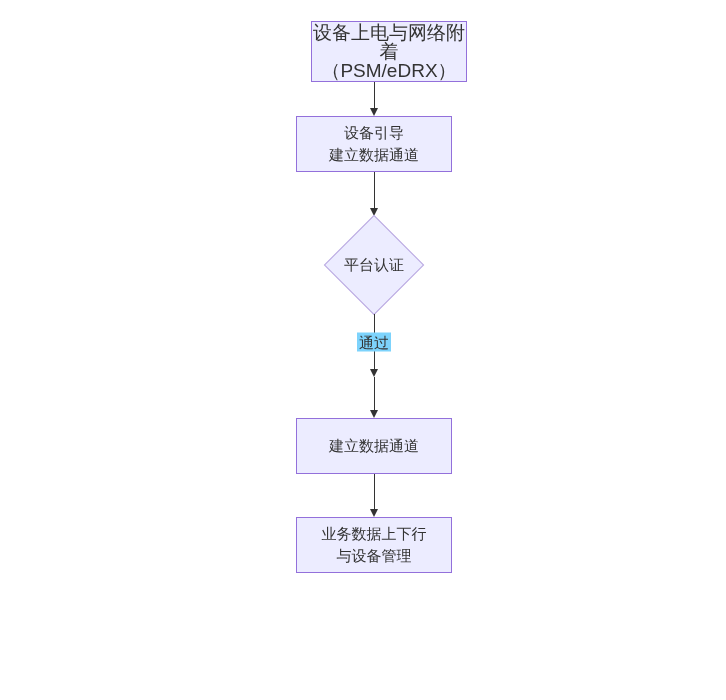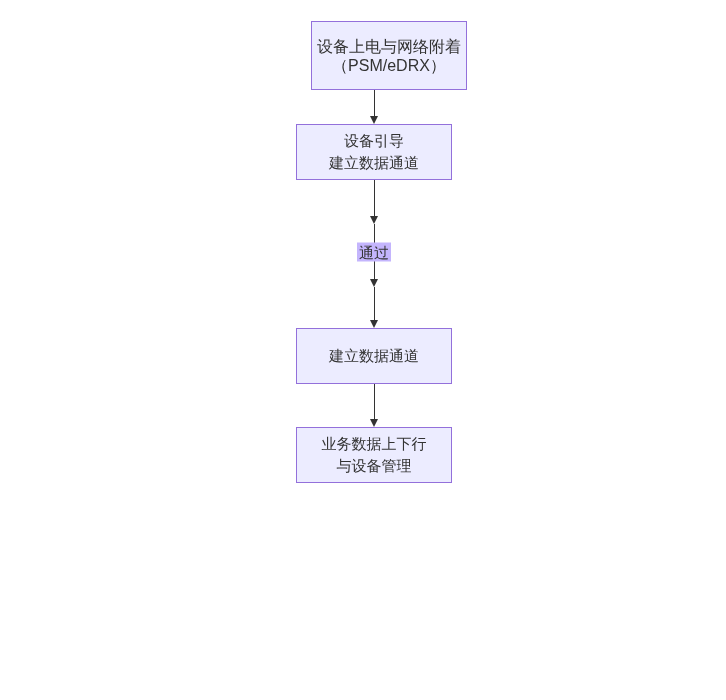--- a/index.html
+++ b/index.html
@@ -33,22 +33,22 @@
     color: #333333;
     display: flex;
     flex-direction: column;
     align-items: center;
     justify-content: center;
     text-align: center;
     font-size: 15px;
     line-height: 22px;
   }
   .node.first {
-    height: 69px;
-    font-size: 16px;
+    height: 61px;
+    font-size: 19px;
     line-height: 19px;
     margin-left: 30px;
   }
   .node.std { height: 56px; }
   .arrow {
     position: relative;
     display: flex;
     flex-direction: column;
     align-items: center;
     width: 60px;
@@ -62,21 +62,21 @@
     width: 0; height: 0;
     border-left: 4px solid transparent;
     border-right: 4px solid transparent;
     border-top: 8px solid #333333;
   }
   .edge-label {
     position: absolute;
     top: 44%;
     left: 50%;
     transform: translate(-50%, -50%);
-    background: #c4b5fd;
+    background: #7dd3fc;
     color: #333333;
     font-size: 15px;
     line-height: 19px;
     padding: 0 2px;
     white-space: nowrap;
   }
   .diamond-wrap {
     position: relative;
     width: 100px;
     height: 98px;
@@ -119,20 +119,24 @@
     <div class="node std">
       <span>设备引导</span>
       <span>建立数据通道</span>
     </div>
 
     <div class="arrow" style="height:44px">
       <div class="line"></div>
       <div class="head"></div>
     </div>
 
+    <div class="diamond-wrap">
+      <div class="diamond-shape"></div>
+      <span class="diamond-label">平台认证</span>
+    </div>
 
     <div class="arrow" style="height:63px">
       <div class="line"></div>
       <div class="head"></div>
       <span class="edge-label">通过</span>
     </div>
 
 
     <div class="arrow" style="height:41px">
       <div class="line"></div>

